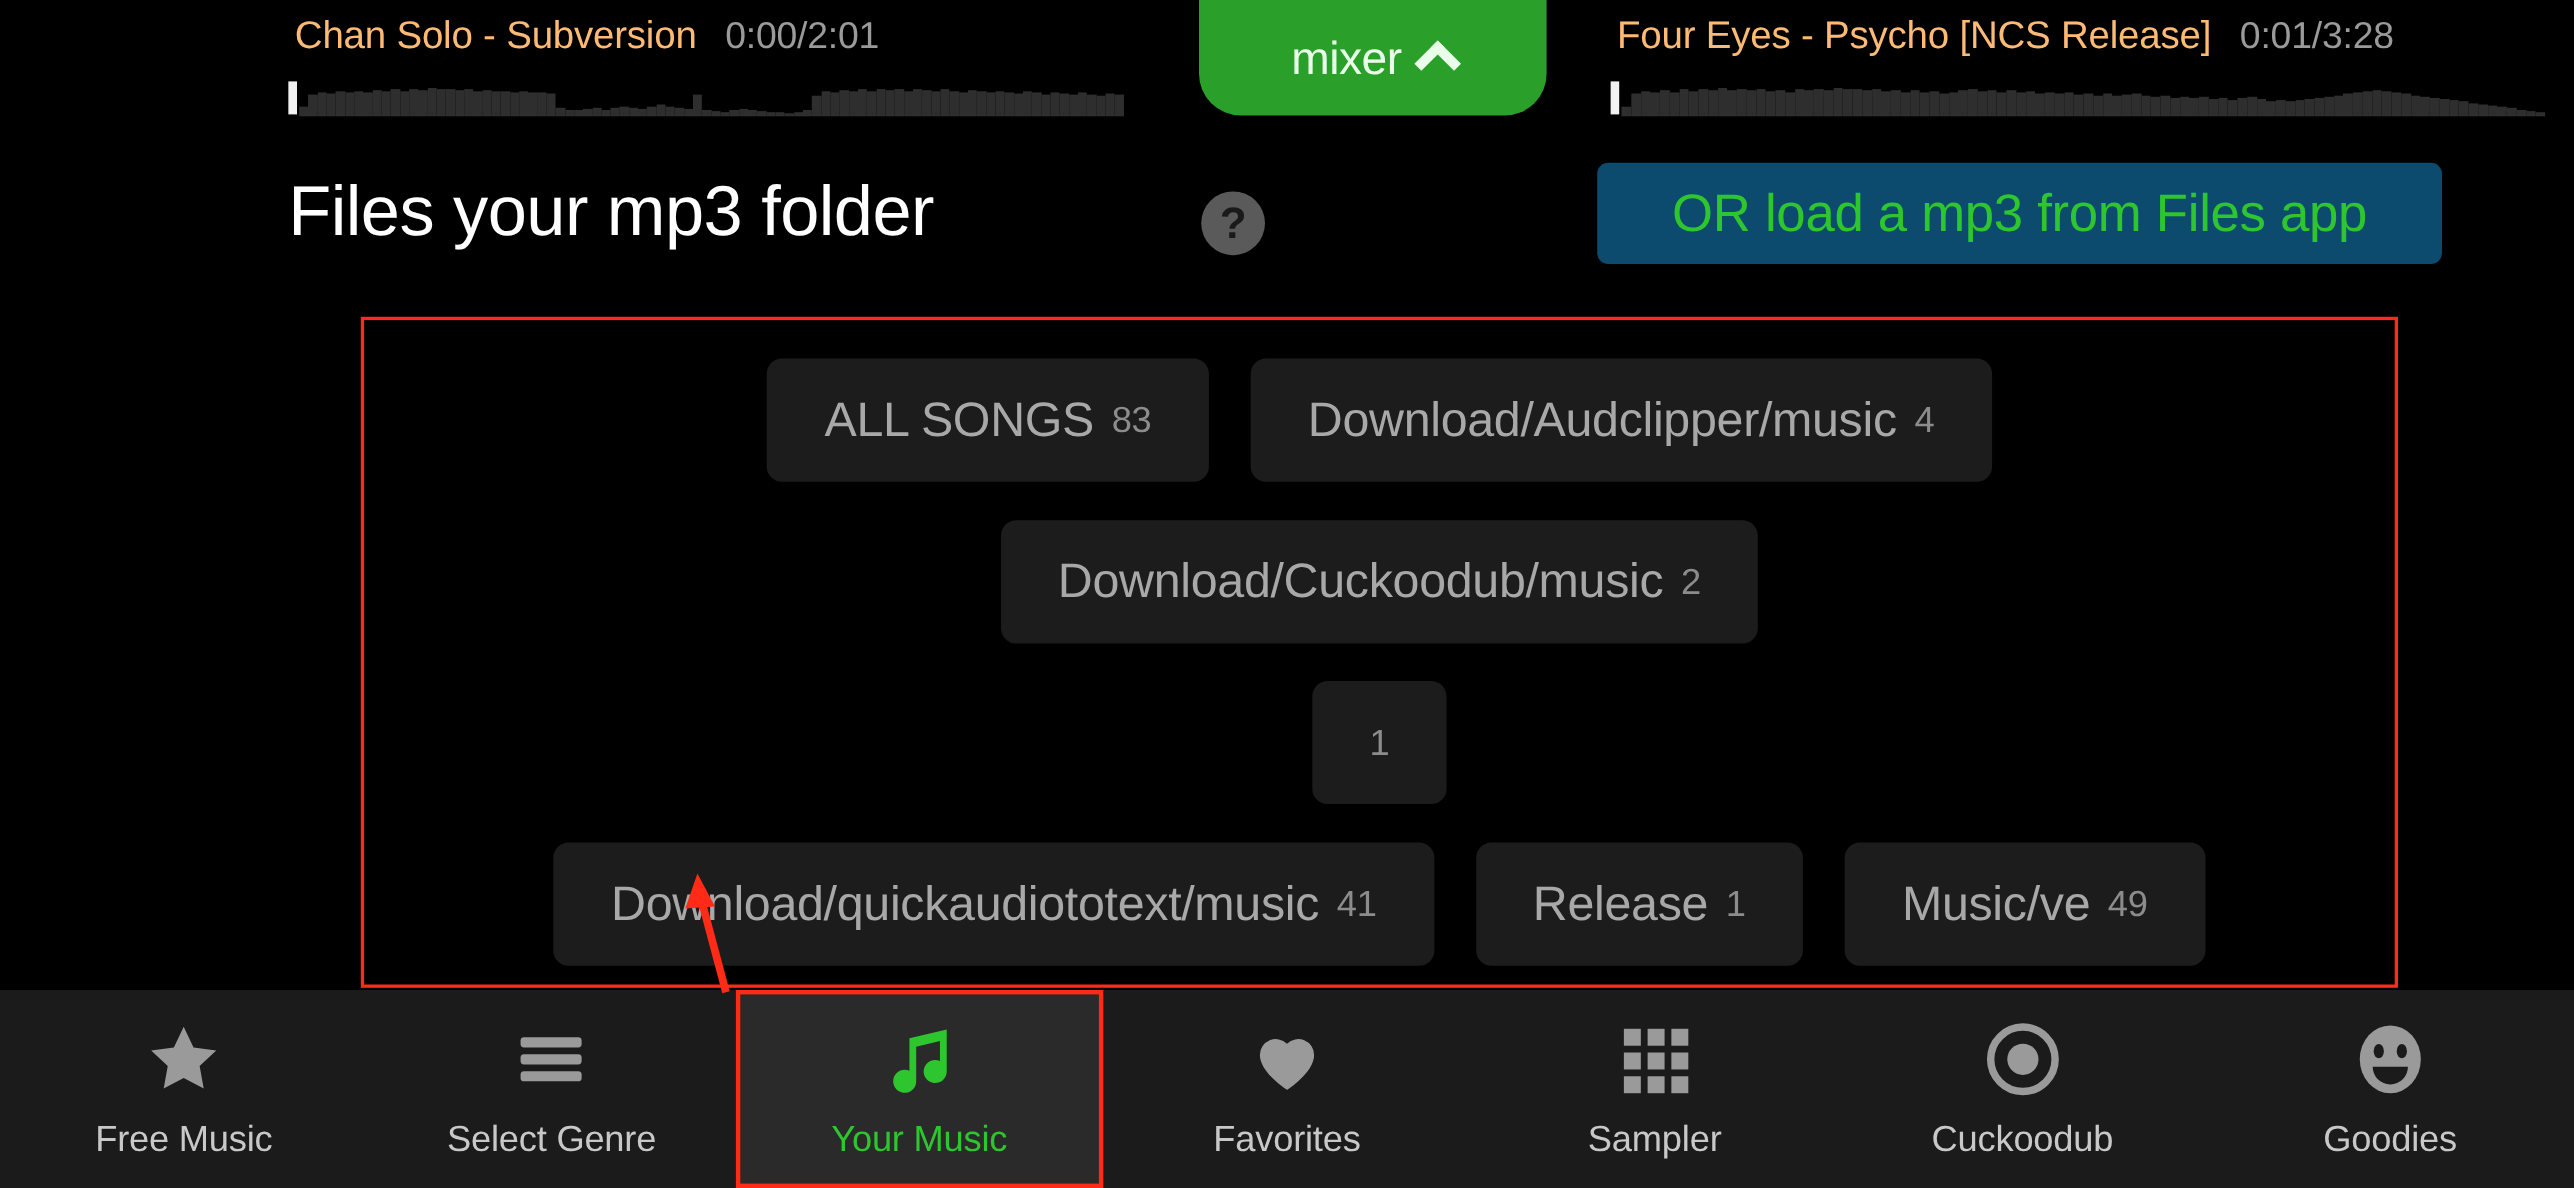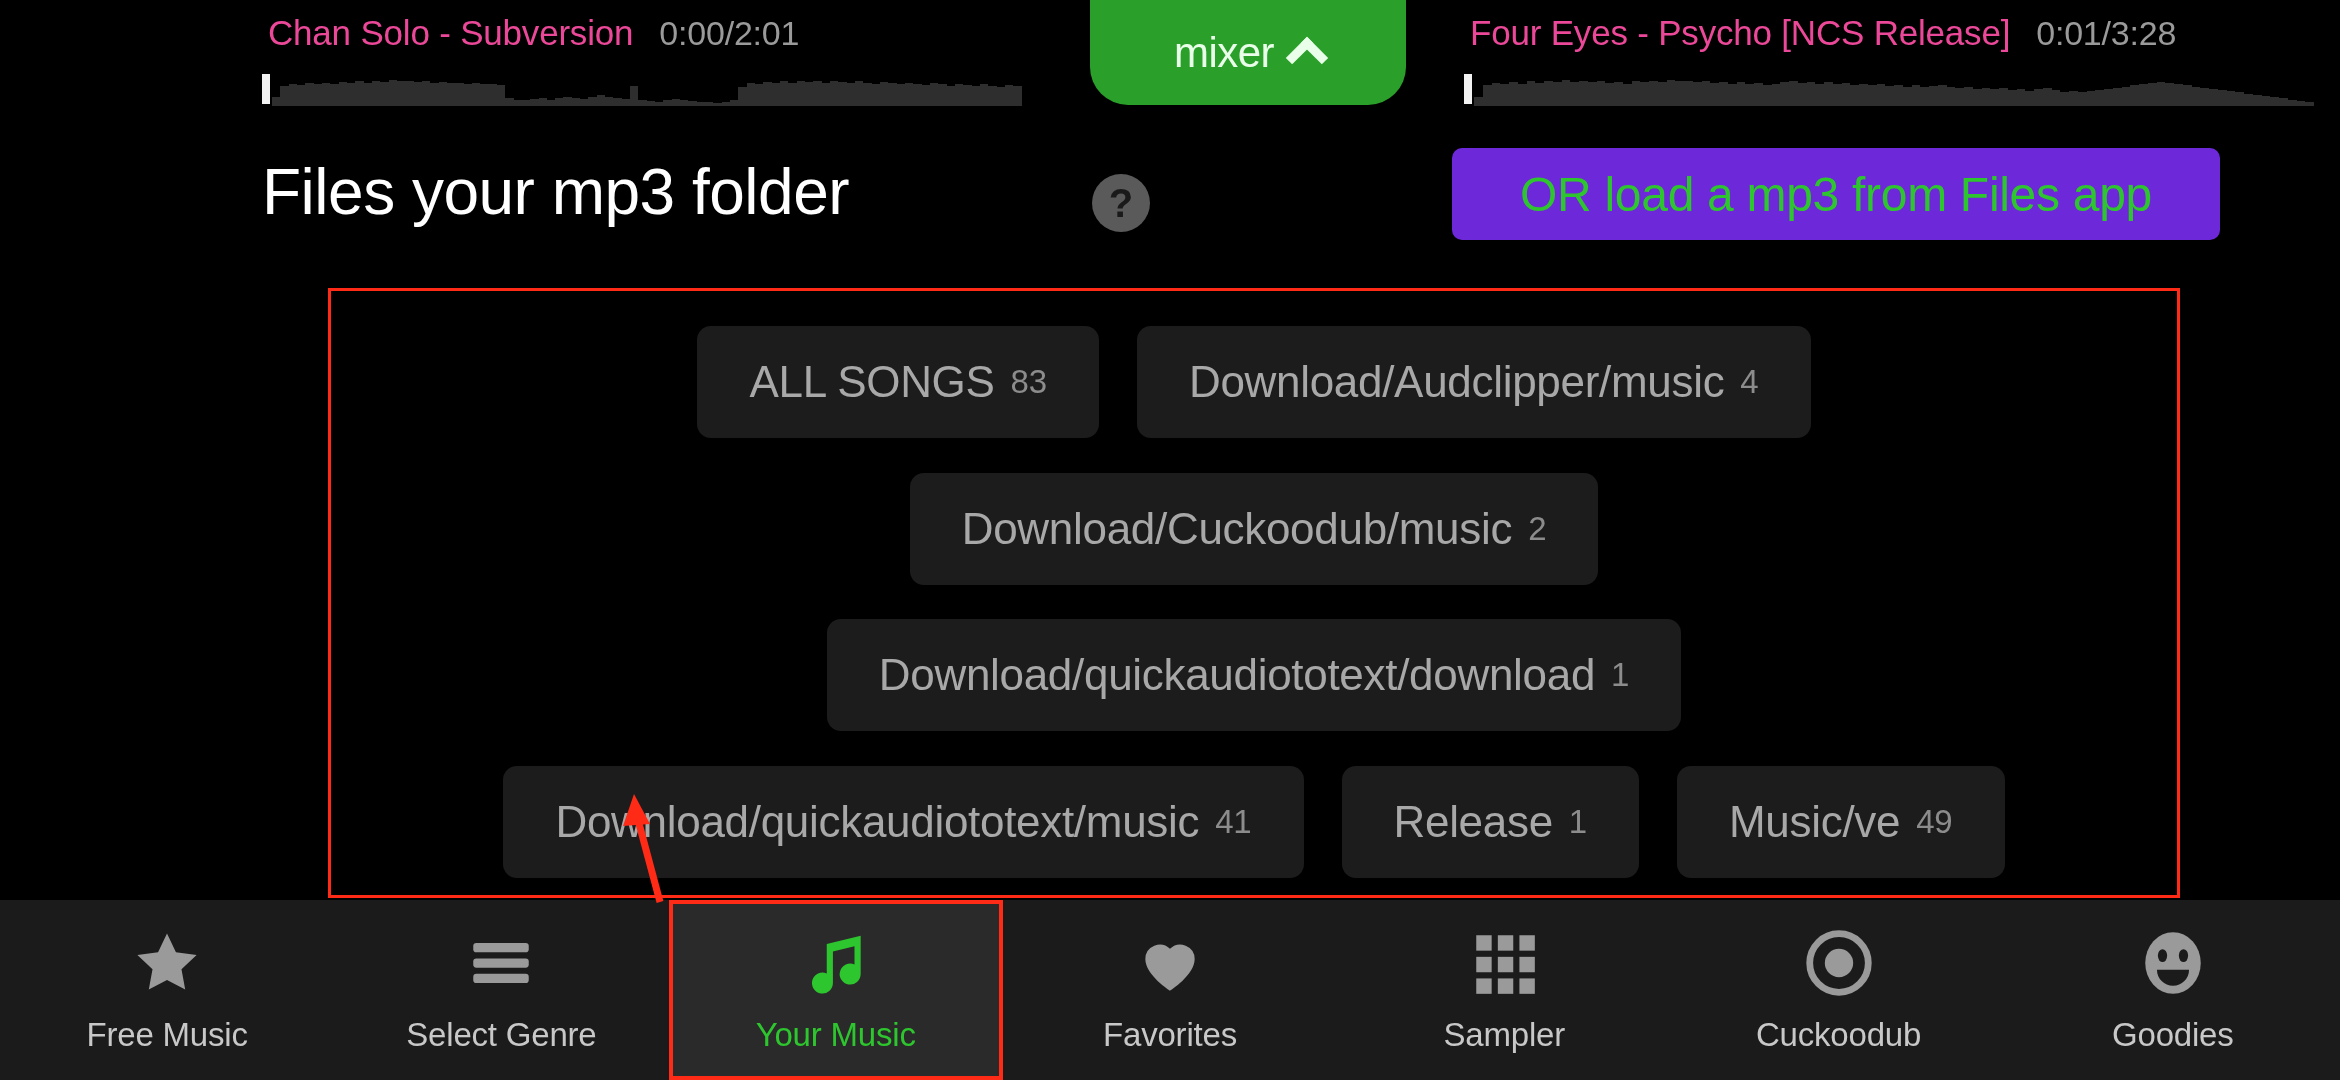--- a/index.html
+++ b/index.html
@@ -41,21 +41,21 @@
   .deck-meta {
     display: flex;
     align-items: baseline;
     height: 66px;
     padding-top: 12px;
   }
   .deck-left .deck-meta  { padding-left: 268px; }
   .deck-right .deck-meta { padding-left: 30px; }
 
   .track-title {
-    color: #ec4899;
+    color: #fdba74;
     font-size: 35px;
     line-height: 42px;
     white-space: nowrap;
     letter-spacing: -0.2px;
   }
   .track-time {
     color: #9a9a9a;
     font-size: 34px;
     line-height: 42px;
     margin-left: 26px;
@@ -151,21 +151,21 @@
     font-weight: bold;
     display: flex;
     align-items: center;
     justify-content: center;
     cursor: pointer;
   }
   .load-btn {
     position: absolute;
     left: 1452px; top: 12px;
     width: 768px; height: 92px;
-    background: #6d28d9;
+    background: #0c4a6e;
     border-radius: 10px;
     display: flex;
     align-items: center;
     justify-content: center;
     cursor: pointer;
   }
   .load-btn-label {
     color: #2ec62e;
     font-size: 48px;
     white-space: nowrap;
@@ -518,21 +518,20 @@
         </div>
       </div>
       <div class="chip-row">
         <div class="chip">
           <span class="chip-name">Download/Cuckoodub/music</span>
           <span class="chip-count">2</span>
         </div>
       </div>
       <div class="chip-row">
         <div class="chip">
-          <span class="chip-name">Download/quickaudiototext/download</span>
           <span class="chip-count">1</span>
         </div>
       </div>
       <div class="chip-row">
         <div class="chip">
           <span class="chip-name">Download/quickaudiototext/music</span>
           <span class="chip-count">41</span>
         </div>
         <div class="chip">
           <span class="chip-name">Release</span>

